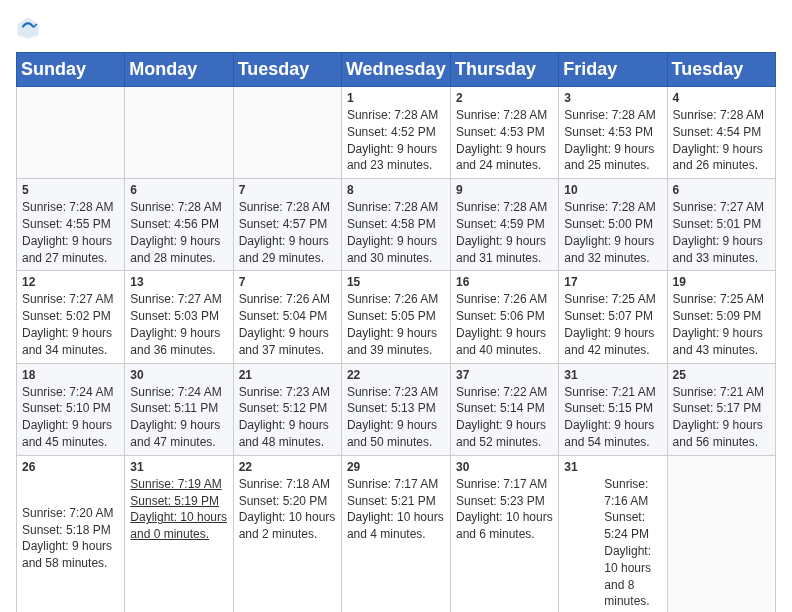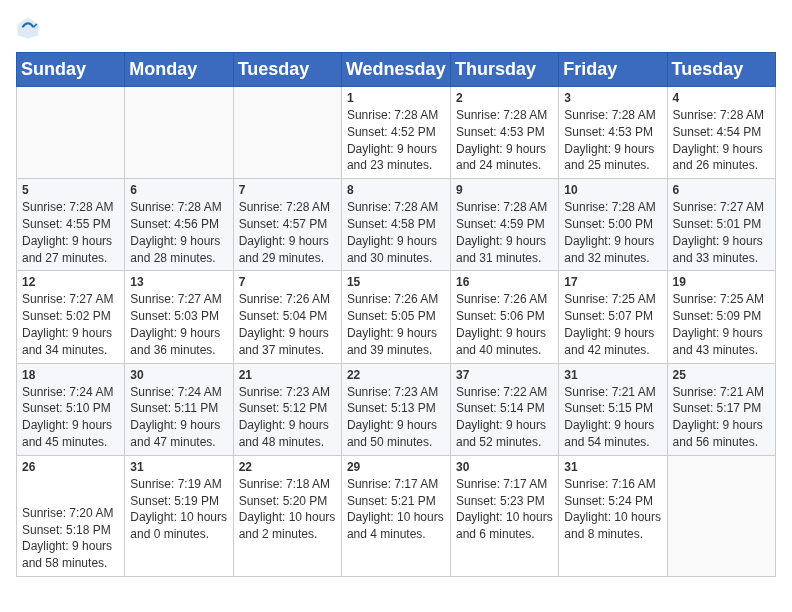--- a/index.html
+++ b/index.html
@@ -306,21 +306,21 @@
       <tr>
         <td>
           <div class="day-number">26</div>
           <div class="day-info" style="white-space: pre-line; margin-top: 31px;">Sunrise: 7:20 AM
 Sunset: 5:18 PM
 Daylight: 9 hours
 and 58 minutes.</div>
         </td>
         <td>
           <div class="day-number">31</div>
-          <div class="day-info" style="white-space: pre-line;">Sunrise: 7:19 AM
+          <div class="day-info" style="white-space: pre-line; text-decoration: underline;">Sunrise: 7:19 AM
 Sunset: 5:19 PM
 Daylight: 10 hours
 and 0 minutes.</div>
         </td>
         <td>
           <div class="day-number">22</div>
           <div class="day-info" style="white-space: pre-line;">Sunrise: 7:18 AM
 Sunset: 5:20 PM
 Daylight: 10 hours
 and 2 minutes.</div>
@@ -334,21 +334,21 @@
         </td>
         <td>
           <div class="day-number">30</div>
           <div class="day-info" style="white-space: pre-line;">Sunrise: 7:17 AM
 Sunset: 5:23 PM
 Daylight: 10 hours
 and 6 minutes.</div>
         </td>
         <td>
           <div class="day-number">31</div>
-          <div class="day-info" style="white-space: pre-line;">Sunrise: 7:16 AM
+          <div class="day-info" style="white-space: pre-line; margin-left: 40px;">Sunrise: 7:16 AM
 Sunset: 5:24 PM
 Daylight: 10 hours
 and 8 minutes.</div>
         </td>
         <td class="empty-cell"></td>
       </tr>
     </tbody>
 </table>
 
 </body></html>

